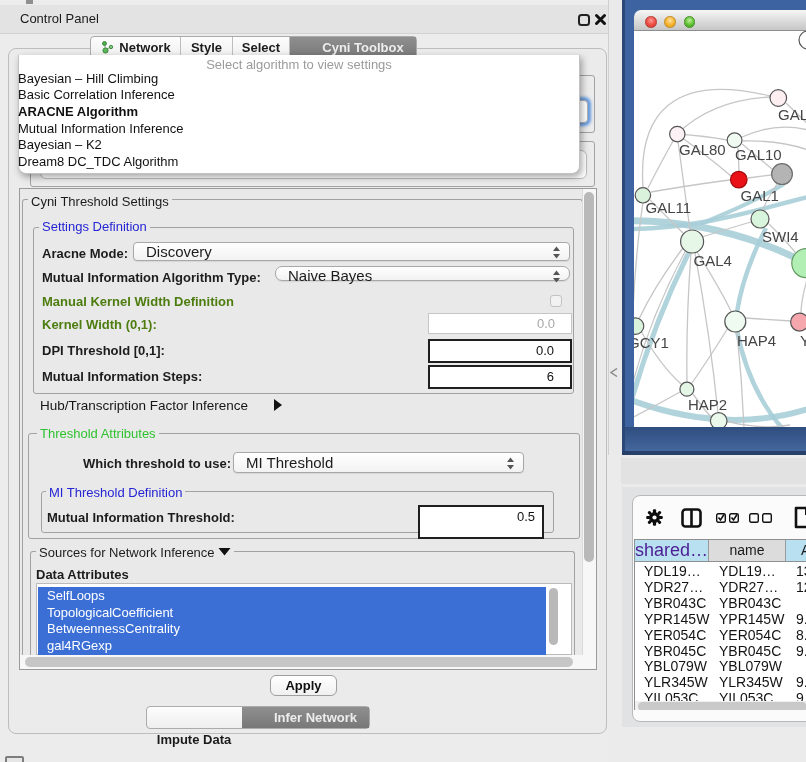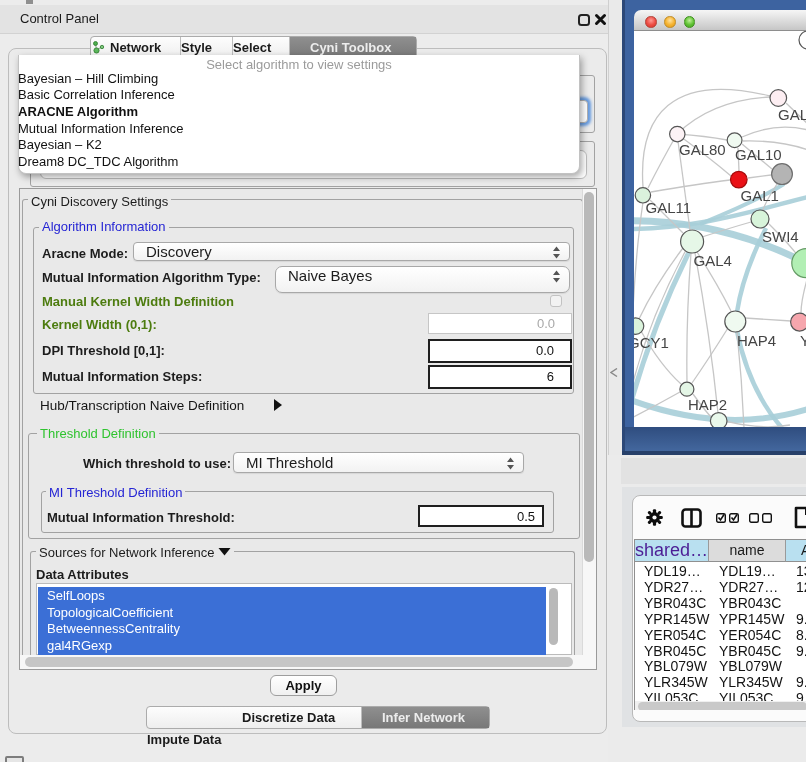--- a/index.html
+++ b/index.html
@@ -10,21 +10,21 @@
 .dis{color:#4d7c0f;}
 .combo{position:absolute;background:linear-gradient(#ffffff,#f2f2f2);border:1px solid #a8a8a8;
   border-radius:4px;font-size:15px;color:#1c1c1c;line-height:18px;padding-left:12px;
   box-shadow:0 1px 1px rgba(0,0,0,0.08);}
 .inp{position:absolute;background:#fff;font-size:13px;color:#111;text-align:right;
   padding-right:16px;box-sizing:border-box;}
 .grp{position:absolute;border:1px solid #a2a2a2;border-radius:3px;}
 .leg{position:absolute;top:-8px;font-size:13px;background:#e9e9e9;padding:0 3px;white-space:nowrap;color:#1c1c1c;}
 .seg{position:absolute;display:flex;border:1px solid #ababab;border-radius:4px;
   background:linear-gradient(#fdfdfd,#eeeeee);font-size:13px;font-weight:bold;color:#1b1b1b;}
-.seg>div{display:flex;align-items:center;border-right:1px solid #bdbdbd;}
+.seg>div{display:flex;align-items:center;justify-content:center;border-right:1px solid #bdbdbd;}
 .seg>div:last-child{border-right:none;}
 .seg .sel{background:linear-gradient(#8f8f8f,#787878);color:#ededed;font-weight:bold;padding-left:20px;}
 </style>
 </head>
 <body>
 
 <div class="abs" style="left:0;top:0;width:608px;height:762px;background:#ececec;"></div>
 <div class="abs" style="left:26px;top:0;width:7px;height:4px;background:#8f8f8f;"></div>
 
 <div class="abs" style="left:0;top:5px;width:608px;height:28px;background:#e3e3e3;border-bottom:1px solid #d2d2d2;"></div>
@@ -53,66 +53,66 @@
 </div>
 
 <div class="grp" style="left:30px;top:75px;width:563px;height:56px;"></div>
 <div class="abs" style="left:140px;top:100px;width:448px;height:23px;background:#fff;border:1px solid #b0b0b0;border-radius:4px;box-shadow:0 0 3px 2.5px rgba(70,135,220,0.8);box-sizing:border-box;"></div>
 <div class="grp" style="left:30px;top:141px;width:563px;height:44px;"></div>
 <div class="abs" style="left:40px;top:150px;width:547px;height:29px;background:#fff;border:1px solid #bdbdbd;border-radius:6px;box-sizing:border-box;"></div>
 
 <div class="abs" style="left:19px;top:188px;width:578px;height:482px;background:#e9e9e9;border:1px solid #9a9a9a;box-sizing:border-box;"></div>
 
 <div class="abs" style="left:22px;top:199px;width:559px;height:456px;border:1px solid #a2a2a2;border-bottom:none;border-radius:3px 3px 0 0;"></div>
-<div class="abs leg" style="left:28px;top:194px;">Cyni Discovery Settings</div>
+<div class="abs leg" style="left:28px;top:194px;">Cyni Threshold Settings</div>
 
 <div class="grp" style="left:33px;top:227px;width:539px;height:165px;"></div>
-<div class="abs leg" style="left:39px;top:219px;color:#2525d4;">Algorithm Information</div>
+<div class="abs leg" style="left:39px;top:219px;color:#2525d4;">Settings Definition</div>
 
 <div class="lbl" style="left:42px;top:246px;">Aracne Mode:</div>
 <div class="combo" style="left:133px;top:242px;width:437px;height:19px;box-sizing:border-box;">Discovery
   <svg class="abs" style="right:8px;top:3px;" width="9" height="13" viewBox="0 0 9 13">
    <path d="M4.5 0.5 L8 5 L1 5 Z M4.5 12.5 L8 8 L1 8 Z" fill="#555"></path>
     </svg>
 </div>
 <div class="lbl" style="left:42px;top:270px;">Mutual Information Algorithm Type:</div>
-<div class="combo" style="left:275px;top:266px;width:295px;height:27px;box-sizing:border-box;border-radius:7px;">Naive Bayes
+<div class="combo" style="left:275px;top:266px;width:295px;height:15px;box-sizing:border-box;border-radius:7px;">Naive Bayes
   <svg class="abs" style="right:8px;top:3px;" width="9" height="13" viewBox="0 0 9 13">
    <path d="M4.5 0.5 L8 5 L1 5 Z M4.5 12.5 L8 8 L1 8 Z" fill="#555"></path>
     </svg>
 </div>
 <div class="lbl dis" style="left:42px;top:294px;">Manual Kernel Width Definition</div>
 <div class="abs" style="left:550px;top:295px;width:12px;height:12px;background:#f2f2f2;border:1px solid #c2c2c2;border-radius:3px;box-sizing:border-box;"></div>
 
 <div class="lbl dis" style="left:42px;top:317px;">Kernel Width (0,1):</div>
 <div class="inp" style="left:428px;top:313px;width:144px;height:21px;border:1px solid #c6c6c6;color:#a8a8a8;line-height:19px;">0.0</div>
 
 <div class="lbl" style="left:42px;top:343px;">DPI Threshold [0,1]:</div>
 <div class="inp" style="left:428px;top:339px;width:144px;height:24px;border:2px solid #1f1f1f;line-height:20px;">0.0</div>
 
 <div class="lbl" style="left:42px;top:369px;">Mutual Information Steps:</div>
 <div class="inp" style="left:428px;top:365px;width:144px;height:24px;border:2px solid #1f1f1f;line-height:20px;">6</div>
 
-<div class="abs" style="left:40px;top:398px;font-size:13.5px;color:#151515;">Hub/Transcription Naive Definition</div>
+<div class="abs" style="left:40px;top:398px;font-size:13.5px;color:#151515;">Hub/Transcription Factor Inference</div>
 <svg class="abs" style="left:273px;top:399px;" width="9" height="12" viewBox="0 0 9 12">
  <path d="M1 0 L9 6 L1 12 Z" fill="#111"></path>
   </svg>
 
 <div class="grp" style="left:28px;top:433px;width:550px;height:104px;"></div>
-<div class="abs leg" style="left:37px;top:426px;color:#2fc32f;">Threshold Definition</div>
+<div class="abs leg" style="left:37px;top:426px;color:#2fc32f;">Threshold Attributes</div>
 <div class="lbl" style="left:83px;top:456px;">Which threshold to use:</div>
 <div class="combo" style="left:233px;top:452px;width:291px;height:21px;line-height:20px;box-sizing:border-box;">MI Threshold
   <svg class="abs" style="right:8px;top:4px;" width="9" height="13" viewBox="0 0 9 13">
    <path d="M4.5 0.5 L8 5 L1 5 Z M4.5 12.5 L8 8 L1 8 Z" fill="#555"></path>
     </svg>
 </div>
 <div class="grp" style="left:41px;top:491px;width:511px;height:40px;"></div>
 <div class="abs leg" style="left:46px;top:485px;color:#2525d4;">MI Threshold Definition</div>
 <div class="lbl" style="left:47px;top:510px;text-align:center;">Mutual Information Threshold:</div>
-<div class="inp" style="left:418px;top:505px;width:126px;height:22px;border:2px solid #1f1f1f;line-height:19px;padding-right:7px;">0.5</div>
+<div class="inp" style="left:418px;top:505px;width:126px;height:34px;border:2px solid #1f1f1f;line-height:19px;padding-right:7px;">0.5</div>
 
 <div class="abs" style="left:30px;top:551px;width:543px;height:104px;border:1px solid #a2a2a2;border-bottom:none;border-radius:3px 3px 0 0;"></div>
 <div class="abs leg" style="left:36px;top:545px;">Sources for Network Inference
  <svg width="13" height="9" viewBox="0 0 13 9" style="vertical-align:1px;">
       <path d="M0.5 1 L12.5 1 L6.5 8.5 Z" fill="#111"></path>
     </svg>
 </div>
 <div class="lbl" style="left:36px;top:567px;">Data Attributes</div>
 
 <div class="abs" style="left:36px;top:583px;width:536px;height:72px;background:#fff;border:1px solid #bbb;box-sizing:border-box;"></div>
@@ -122,21 +122,20 @@
 
 <div class="abs" style="left:582px;top:189px;width:14px;height:466px;background:#f7f7f7;border-left:1px solid #dadada;box-sizing:border-box;"></div>
 <div class="abs" style="left:584px;top:192px;width:10px;height:370px;background:#b9b9b9;border-radius:6px;"></div>
 <div class="abs" style="left:20px;top:655px;width:576px;height:14px;background:#f7f7f7;"></div>
 <div class="abs" style="left:25px;top:657px;width:548px;height:10px;background:#c6c6c6;border-radius:5px;"></div>
 
 <div class="abs" style="left:270px;top:675px;width:67px;height:21px;background:linear-gradient(#ffffff,#f0f0f0);border:1px solid #9e9e9e;border-radius:6px;box-sizing:border-box;text-align:center;font-size:13px;font-weight:bold;color:#111;line-height:19px;">Apply</div>
 
 <div class="seg" style="left:146px;top:706px;height:21px;">
   <div style="width:94px;margin-top:32px;">Impute Data</div>
-  <div style="width:119px;">Discretize Data</div>
   <div class="sel" style="width:107px;">Infer Network</div>
 </div>
 
 <div class="abs" style="left:5px;top:756px;width:19px;height:12px;background:#e6e6e6;border:2px solid #7d7d7d;border-radius:2px;box-sizing:border-box;"></div>
 
 <div class="abs" style="left:18px;top:55px;width:562px;height:119px;background:#fff;border:1px solid #c2c2c2;border-top:none;border-radius:0 0 8px 8px;box-shadow:2px 3px 7px rgba(0,0,0,0.35);box-sizing:border-box;"></div>
 <div class="abs" style="left:18px;top:57px;width:562px;text-align:center;font-size:13px;color:#9b9b9b;">Select algorithm to view settings</div>
 <div class="abs" style="left:18px;top:70.5px;font-size:13px;color:#111;line-height:16.7px;">
 Bayesian – Hill Climbing<br>
 Basic Correlation Inference<br>

